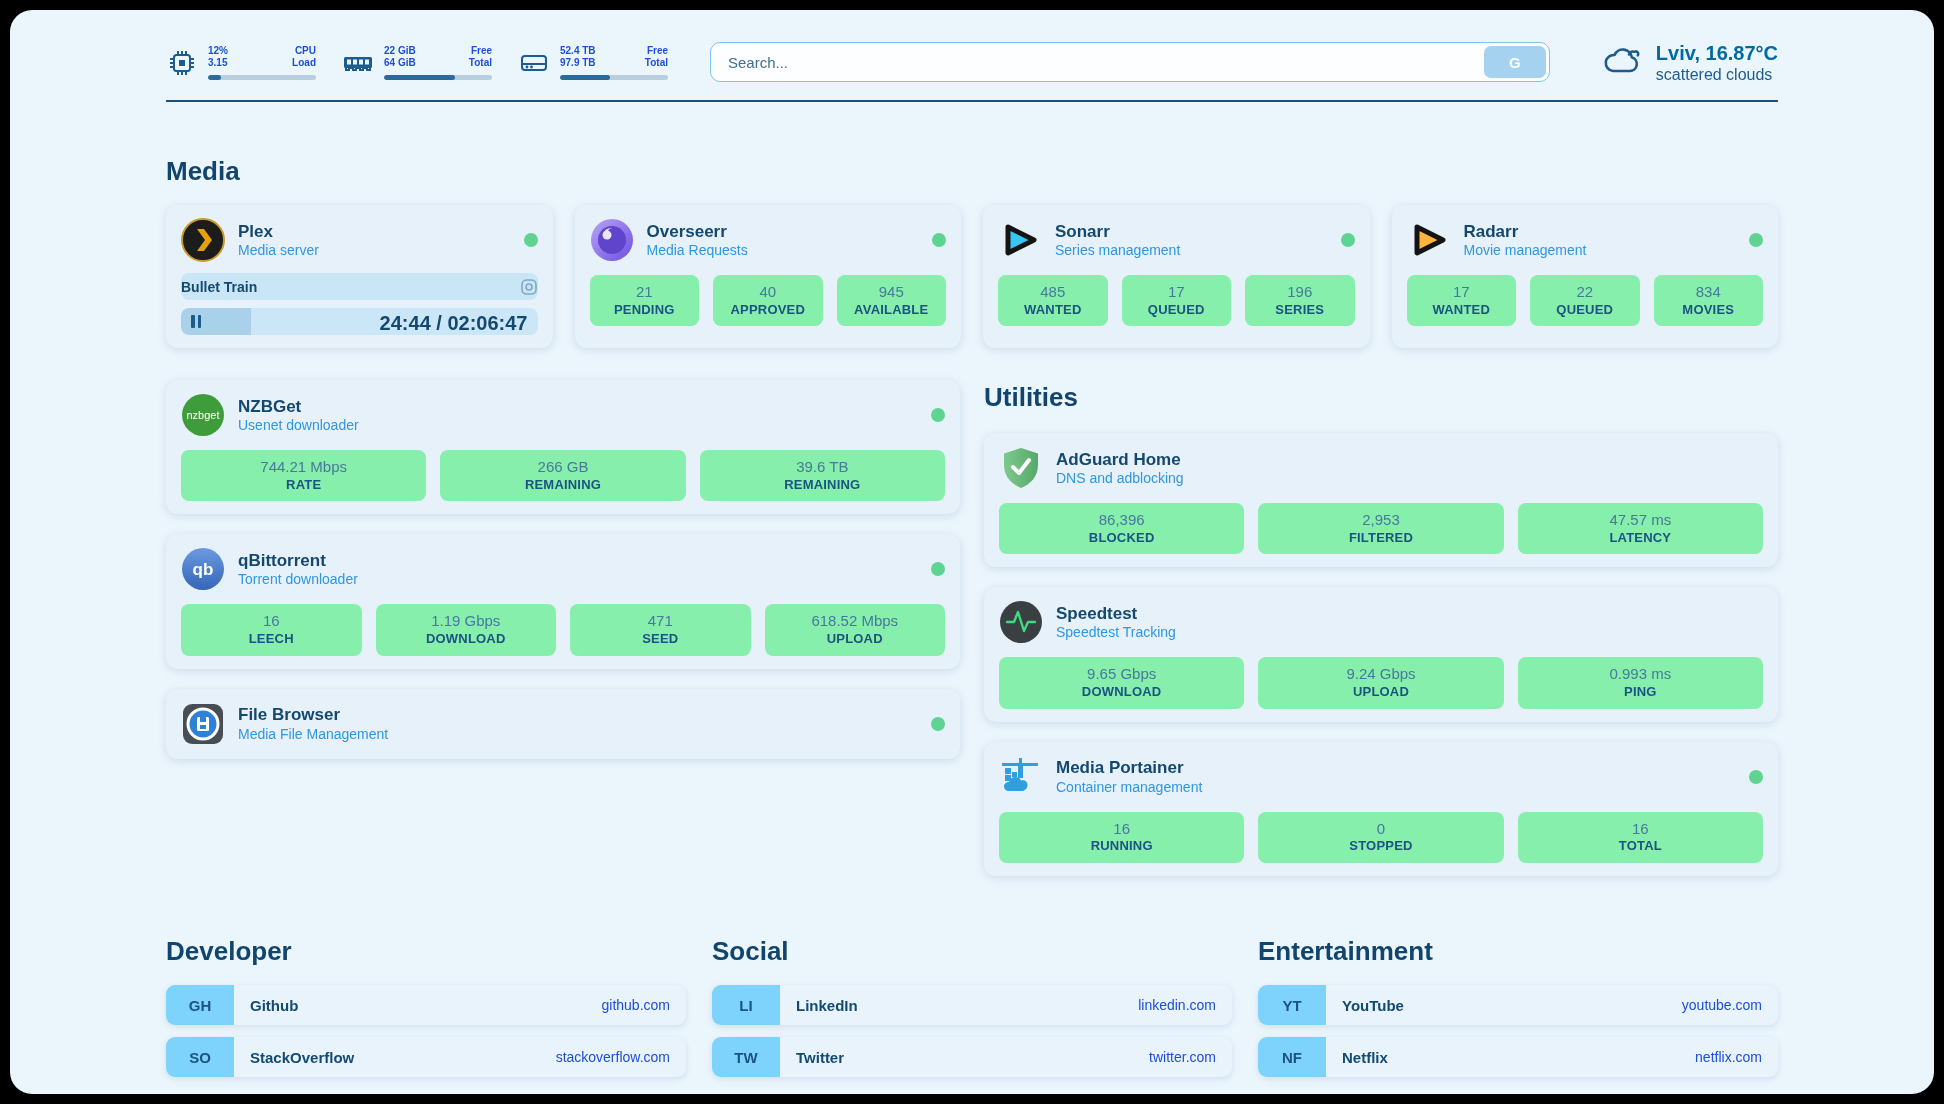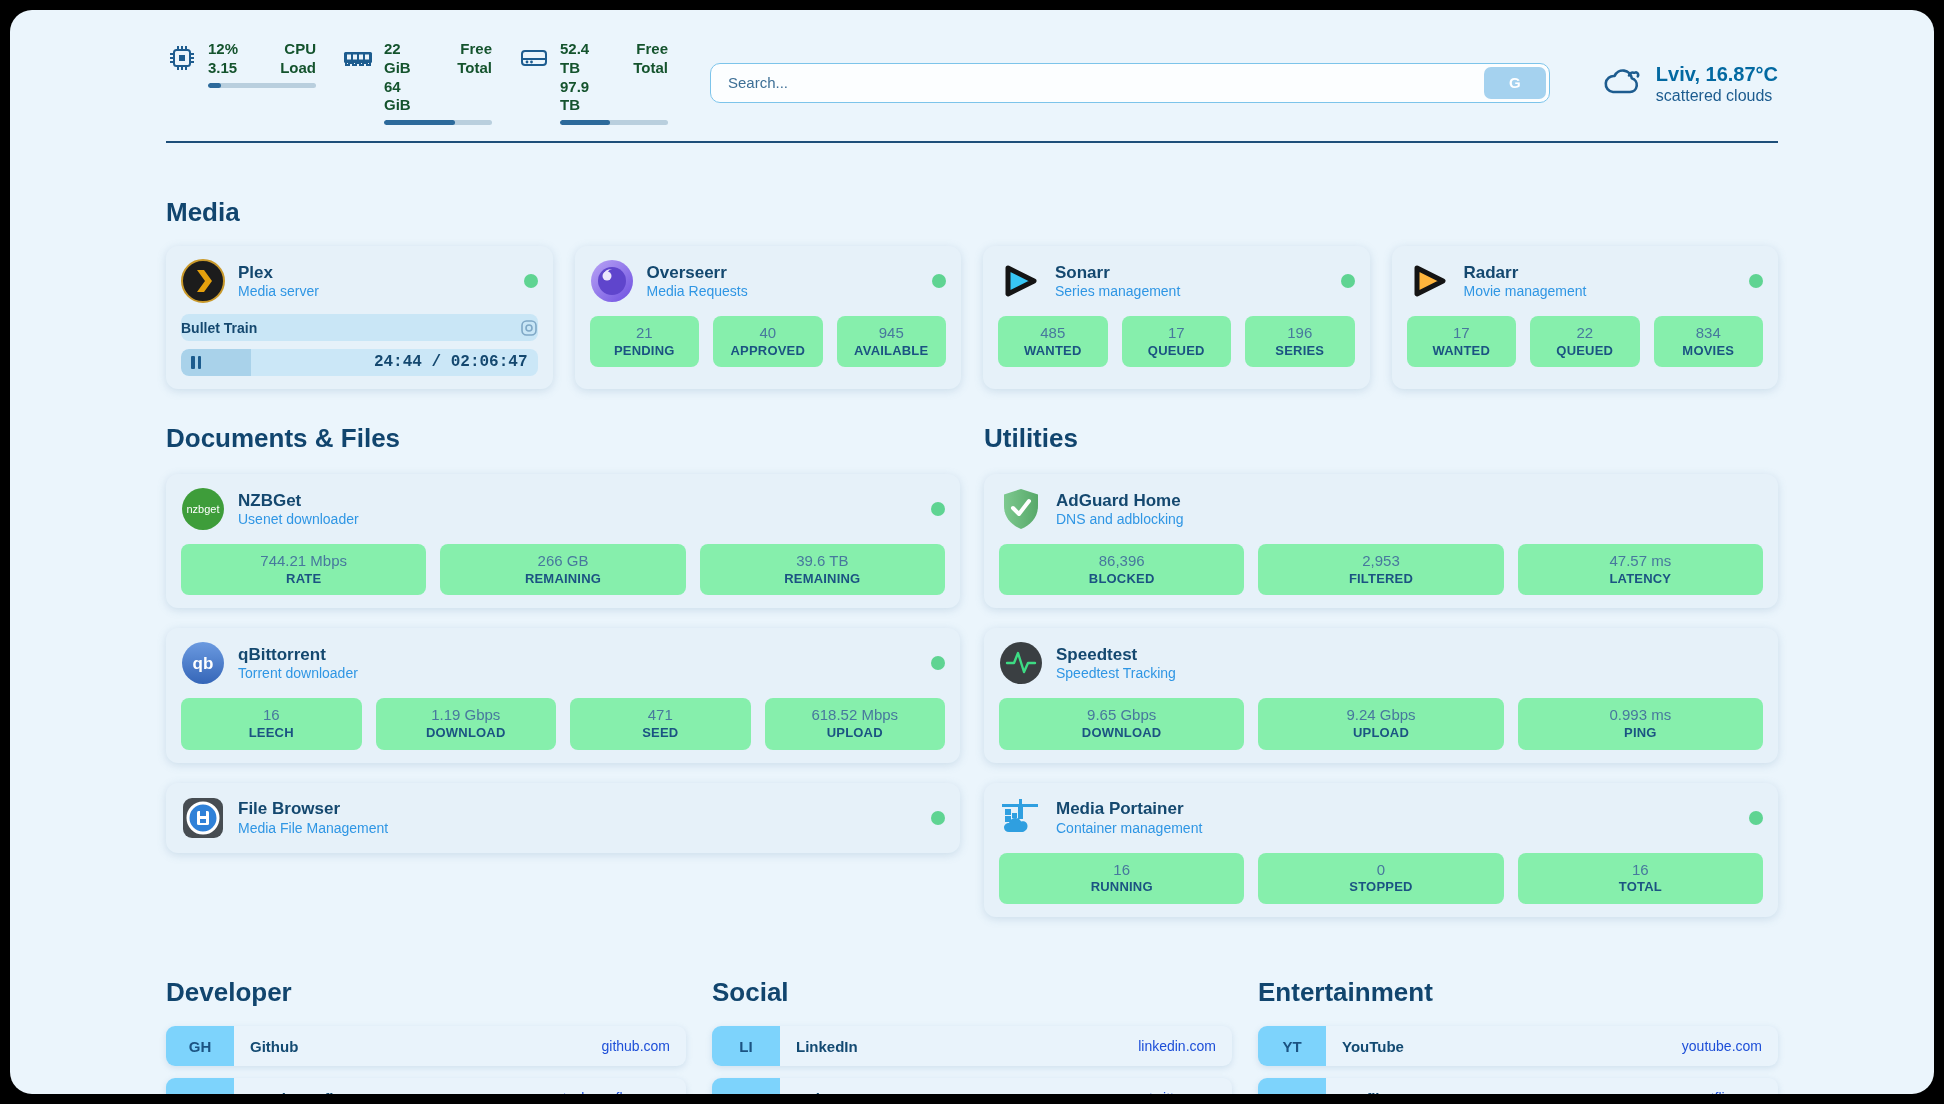--- a/index.html
+++ b/index.html
@@ -6,21 +6,21 @@
   html,body { width:1944px; height:1104px; background:#000; font-family:"Liberation Sans", sans-serif; }
   .page { position:absolute; inset:10px; background:#ebf5fc; border-radius:22px; overflow:hidden; }
   .container { width:1612px; margin:0 auto; }
 
   
   .topbar { display:flex; align-items:center; margin-top:30px; }
   .sysstats { display:flex; gap:26px; }
   .sysgroup { display:flex; gap:10px; align-items:flex-start; }
   .sysicon { width:32px; height:32px; color:#1d5c8f; flex:0 0 auto; margin-top:2px; }
   .syscols { display:flex; flex-direction:column; }
-  .sysrows { display:flex; gap:26px; font-size:15px; color:#14532d; font-weight:600; }
+  .sysrows { display:flex; gap:26px; font-size:10px; color:#1d4ed8; font-weight:600; }
   .syscol-l { text-align:left; line-height:1.25; }
   .syscol-r { text-align:right; line-height:1.25; margin-left:auto; }
   .sysbar { margin-top:5px; width:108px; height:5px; border-radius:3px; background:#b9cfde; overflow:hidden; }
   .sysbar-fill { height:100%; background:#2c6a9b; border-radius:3px; }
 
   .searchwrap { flex:1; margin:0 52px 0 42px; display:flex; align-items:center;
     background:#fcfeff; border:1.5px solid #7cc4ea; border-radius:10px; height:40px; padding:3px; }
   .searchwrap input { flex:1; border:none; outline:none; background:transparent;
     font-size:15px; color:#14527d; padding:0 14px; font-family:"Liberation Sans", sans-serif; }
   .searchwrap input::placeholder { color:#3d6f96; opacity:1; }
@@ -56,21 +56,21 @@
 
   
   .media-row { margin-top:11px; background:#c9e6f6; border-radius:8px; height:27px;
     display:flex; align-items:center; padding:0 0; }
   .media-row-title { font-size:14px; font-weight:700; color:#14486f; }
   .media-row-icon { margin-left:auto; width:18px; height:18px; color:#7fa8c6; }
   .progress-row { position:relative; margin-top:8px; background:#cbe7f7; border-radius:8px; height:27px; overflow:hidden; }
   .progress-fill { position:absolute; left:0; top:0; bottom:0; background:#a9d2ea; border-radius:8px 0 0 8px; }
   .pause-icon { position:absolute; left:10px; top:7px; display:flex; gap:3px; }
   .pause-icon i { display:block; width:3.5px; height:13px; background:#1c5c8e; border-radius:1px; }
-  .progress-time { position:absolute; right:10px; top:4px; font-size:16px; font-weight:700; color:#14486f;font-family:Liberation Mono, monospace; }
+  .progress-time { position:absolute; right:10px; top:4px; font-size:20px; font-weight:700; color:#14486f; }
 
   .two-col { display:grid; grid-template-columns:1fr 1fr; gap:24px; margin-top:34px; }
   .col-stack { display:flex; flex-direction:column; gap:20px; }
   .col-stack .section-title { margin-bottom:0; }
   .col-stack .card:first-of-type { margin-top:-2px; }
 
   
   .bookmarks { display:grid; grid-template-columns:1fr 1fr 1fr; gap:26px; margin-top:60px; padding-bottom:46px; }
   .bm-col { display:flex; flex-direction:column; gap:12px; }
   .bm-col .section-title { margin-bottom:6px; }
@@ -321,21 +321,20 @@
               <div class="stat-value">834</div>
               <div class="stat-label">MOVIES</div>
             </div>
           </div>
         </div>
       </div>
     </div>
 
     <div class="two-col">
       <div class="col-stack">
-        <div class="section-title">Documents &amp; Files</div>
 
         <div class="card">
           <div class="card-head">
             <span class="app-icon">
               <svg viewBox="0 0 44 44">
                 <circle cx="22" cy="22" r="21" fill="#3e9d3a"></circle>
                 <text x="22" y="26" text-anchor="middle" font-size="11" fill="#fff" font-family="Liberation Sans, sans-serif">nzbget</text>
               </svg>
             </span>
             <div class="titles">

